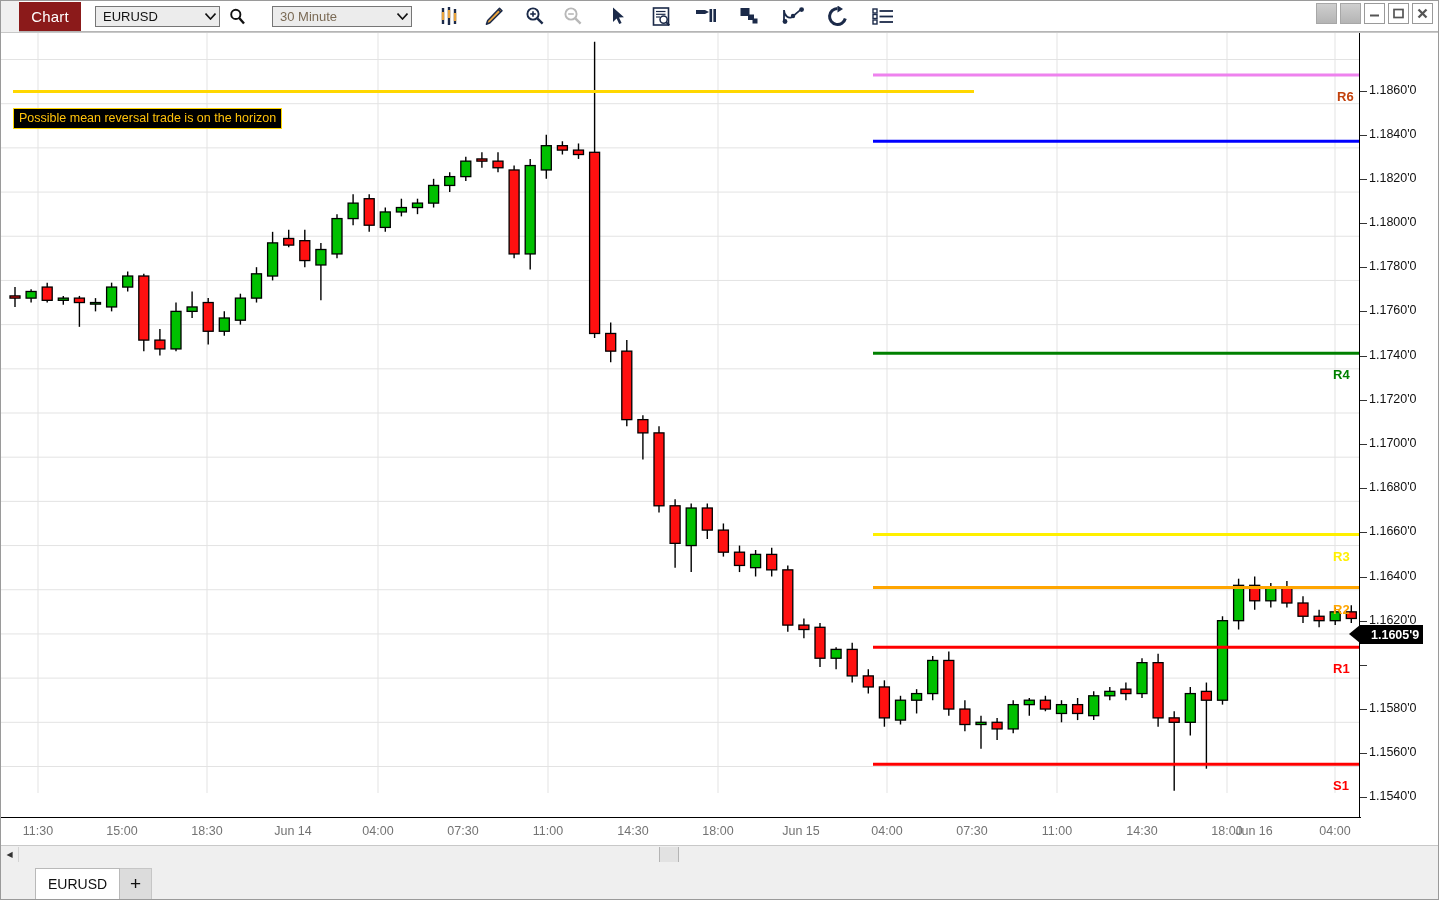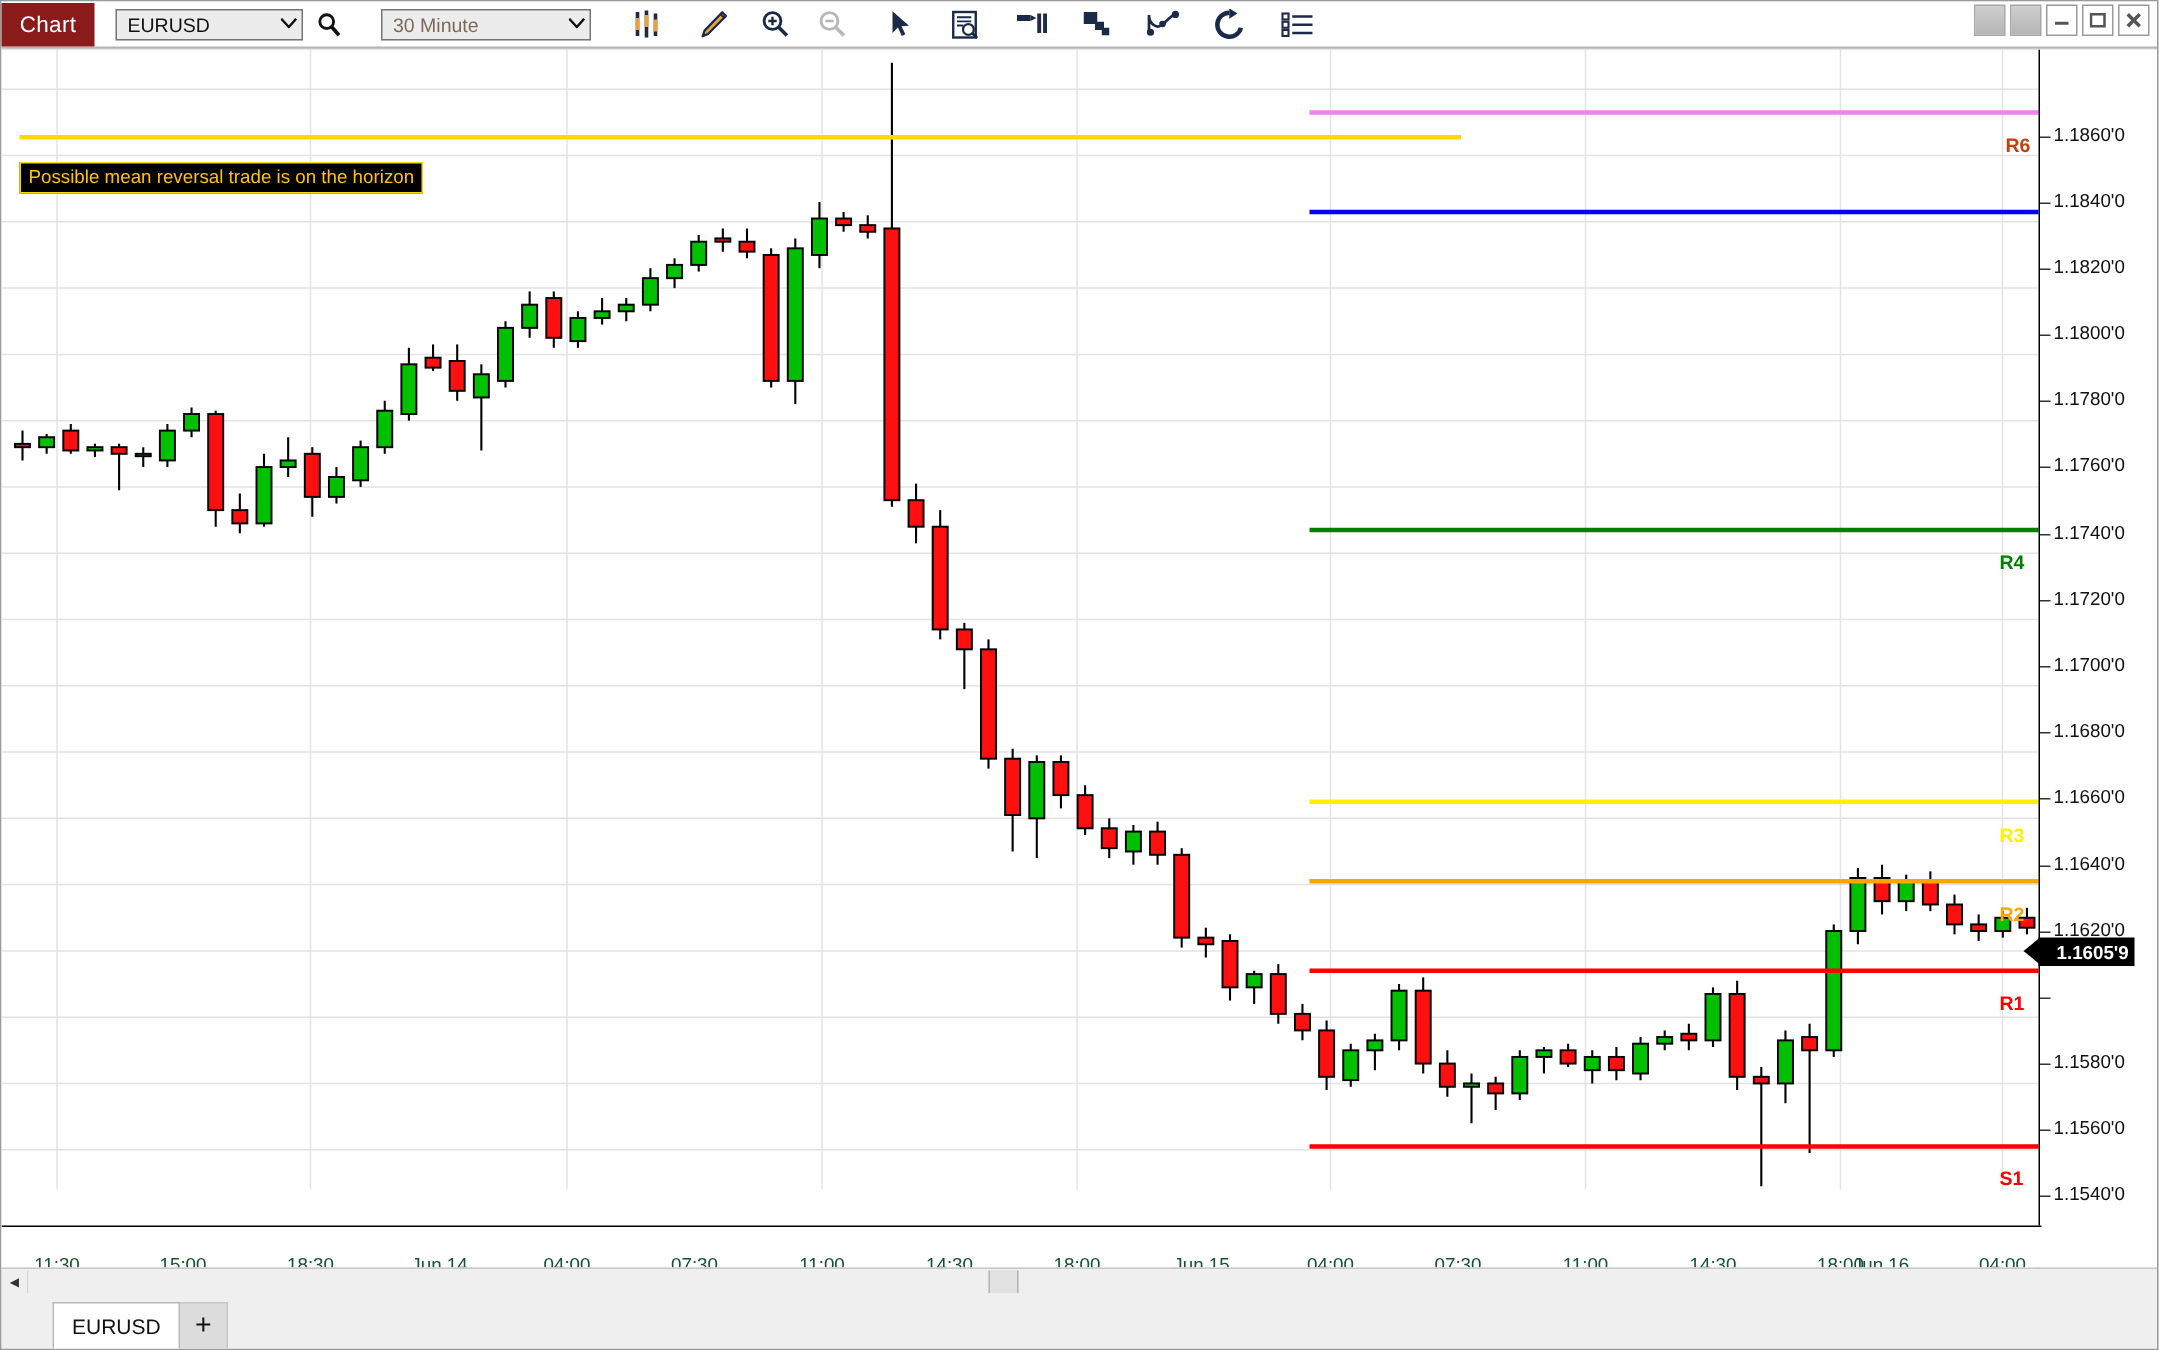--- a/index.html
+++ b/index.html
@@ -3,21 +3,21 @@
 <meta charset="utf-8">
 <style>
   html,body{margin:0;padding:0;background:#fff;}
   body{width:1439px;height:900px;font-family:"Liberation Sans",sans-serif;overflow:hidden;}
 
   .app{width:1439px;height:900px;position:relative;background:#f0f0f0;
        border:1px solid #9a9a9a;box-sizing:border-box;display:flex;flex-direction:column;}
 
   
   .toolbar{height:30px;background:#ffffff;display:flex;align-items:center;
-           border-bottom:1px solid #b5b5b5;position:relative;flex:0 0 30px;}
+           border-bottom:1px solid #b5b5b5;position:relative;flex:0 0 30px;margin-left:18px;}
   .chart-badge{width:62px;height:29px;background:#8b1a1a;color:#fff;
                display:flex;align-items:center;justify-content:center;
                font-size:15px;letter-spacing:.2px;}
   .tb-sep{width:8px;}
   .combo{height:21px;border:1px solid #767676;background:#ececec;
          display:flex;align-items:center;font-size:13px;color:#111;
          padding:0 2px 0 7px;box-sizing:border-box;position:relative;}
   .combo .cv{flex:1;white-space:nowrap;overflow:hidden;}
   .combo .cv.dim{color:#7a6a55;}
   .caret{width:14px;text-align:center;font-size:10px;color:#111;}
@@ -51,21 +51,21 @@
   .ptick-mark{position:absolute;left:0;width:7px;height:1px;background:#333;}
   .price-tag{position:absolute;left:-1px;height:19px;background:#000;color:#fff;
              font-size:12.5px;font-weight:bold;display:flex;align-items:center;
              padding-left:12px;padding-right:4px;white-space:nowrap;}
   .price-tag .arrow{position:absolute;left:-10px;top:0;width:0;height:0;
        border-top:9.5px solid transparent;border-bottom:9.5px solid transparent;
        border-right:11px solid #000;}
 
   .time-axis{position:absolute;left:0;bottom:0;width:1360px;height:28px;
              background:#fff;border-top:1px solid #000;box-sizing:border-box;}
-  .ttick{position:absolute;top:18px;font-size:12.5px;color:#14532d;
+  .ttick{position:absolute;top:6px;font-size:12.5px;color:#737373;
          transform:translateX(-50%);white-space:nowrap;}
 
   
   .hscroll{height:17px;background:#efefef;border-top:1px solid #c8c8c8;
            display:flex;align-items:center;position:relative;flex:0 0 17px;}
   .sc-arrow{width:17px;height:15px;display:flex;align-items:center;justify-content:center;
             font-size:8px;color:#333;border-right:1px solid #d4d4d4;}
   .sc-track{flex:1;height:15px;position:relative;background:#efefef;}
   .sc-thumb{position:absolute;top:0;height:15px;background:#e2e2e2;
             border-left:1px solid #b4b4b4;border-right:1px solid #b4b4b4;}

